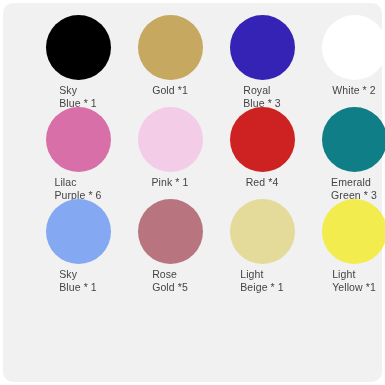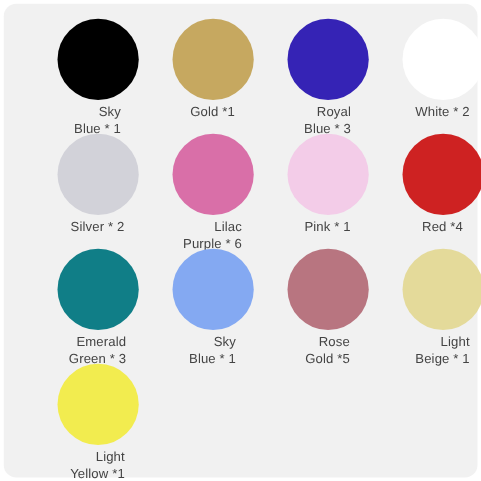--- a/index.html
+++ b/index.html
@@ -51,21 +51,21 @@
     height: 65px;
     border-radius: 50%;
     flex: 0 0 auto;
     margin-top: 3px;
   }
   .swatch-label {
     margin-top: 4px;
     font-size: 10.5px;
     line-height: 12.5px;
     color: #444444;
-    text-align: right;
+    text-align: left;
     white-space: pre-line;
     letter-spacing: 0.1px;
   }
 </style>
 </head>
 <body>
 
 <div id="palette-panel">
   <div id="swatch-grid">
       <div class="swatch-cell">
@@ -78,24 +78,20 @@
         <div class="swatch-label">Gold *1</div>
       </div>
       <div class="swatch-cell">
         <div class="swatch-circle" style="background: rgb(53, 35, 181);"></div>
         <div class="swatch-label">Royal
 Blue * 3</div>
       </div>
       <div class="swatch-cell">
         <div class="swatch-circle" style="background: rgb(255, 255, 255);"></div>
         <div class="swatch-label">White * 2</div>
-      </div>
-      <div class="swatch-cell">
-        <div class="swatch-circle" style="background: rgb(210, 210, 217);"></div>
-        <div class="swatch-label">Silver * 2</div>
       </div>
       <div class="swatch-cell">
         <div class="swatch-circle" style="background: rgb(217, 111, 168);"></div>
         <div class="swatch-label">Lilac
 Purple * 6</div>
       </div>
       <div class="swatch-cell">
         <div class="swatch-circle" style="background: rgb(243, 204, 232);"></div>
         <div class="swatch-label">Pink * 1</div>
       </div>

